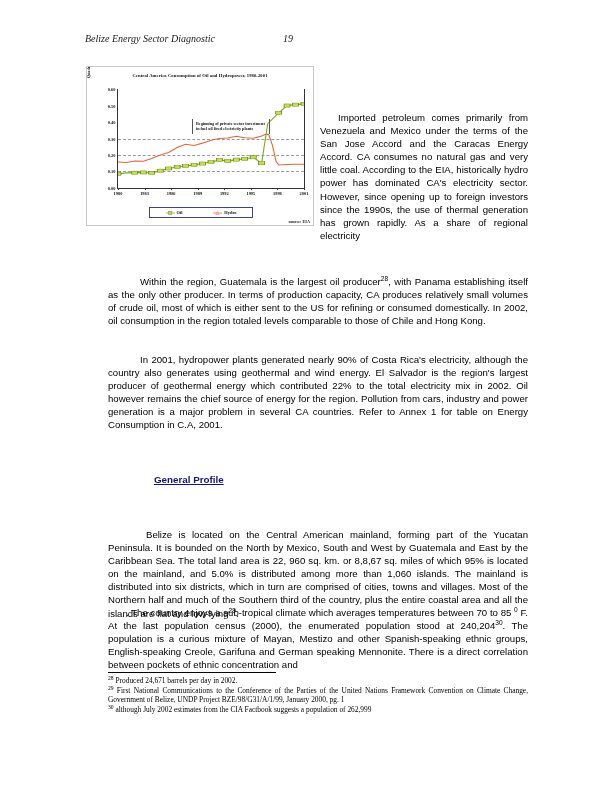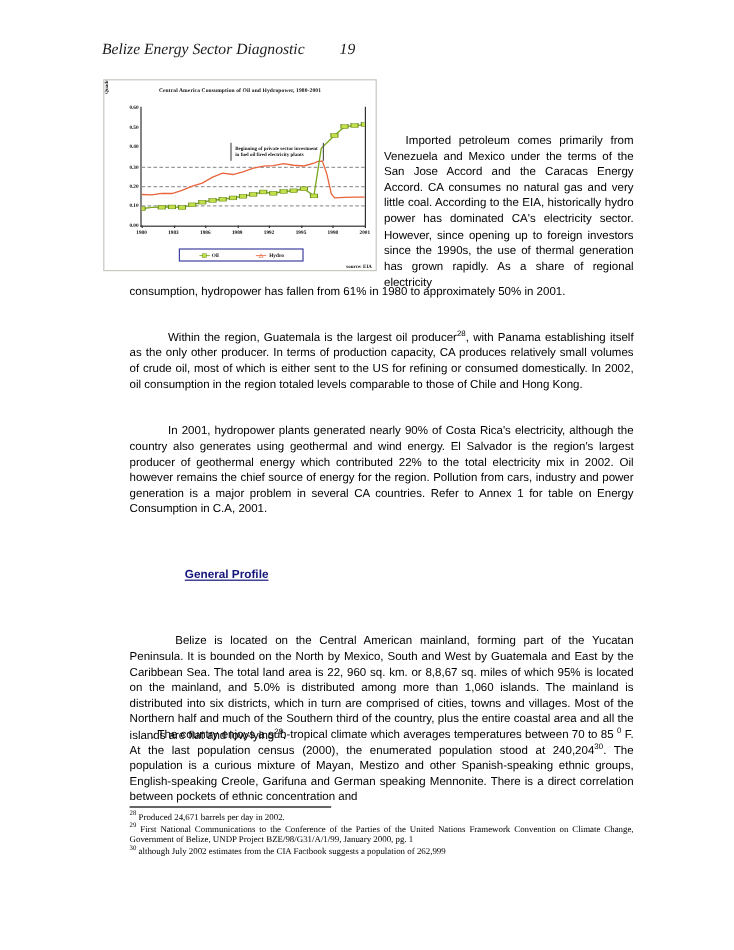--- a/index.html
+++ b/index.html
@@ -19,21 +19,21 @@
   
   .running-header {
     position: absolute;
     left: 85px;
     top: 33px;
     width: 442px;
     display: flex;
     align-items: baseline;
     font-family: "Liberation Serif", serif;
     font-style: italic;
-    font-size: 13px;
+    font-size: 10px;
     color: #1a1a1a;
   }
   .rh-left  { flex: 0 0 198px; }
   .rh-mid   { flex: 1 1 auto; }
   .rh-right { flex: 0 0 auto; }
 
   
   .body-col {
     position: absolute;
     left: 108px;
@@ -347,21 +347,20 @@
         </span>
       </div>
 
       <div class="source">source: EIA</div>
     </div>
   </div>
 
 
   <div class="wrap-col" style="top:97px;height:128px;">Imported petroleum comes primarily from Venezuela and Mexico under the terms of the San Jose Accord and the Caracas Energy Accord. CA consumes no natural gas and very little coal. According to the EIA, historically hydro power has dominated CA's electricity sector.  However, since opening up to foreign investors since the 1990s, the use of thermal generation has grown rapidly.  As a share of regional electricity</div>
 
-  <div class="body-col" style="top:237px;">consumption, hydropower has fallen from 61% in 1980 to approximately 50% in 2001.</div>
 
   <div class="body-col indent" style="top:275px;"><span>Within the region, Guatemala is the largest oil producer</span><sup>28</sup><span>, with Panama establishing itself as the only other producer.  In terms of production capacity, CA produces relatively small volumes of crude oil, most of which is either sent to the US for refining or consumed domestically.    In 2002, oil consumption in the region totaled levels comparable to those of Chile and Hong Kong.</span></div>
 
   <div class="body-col indent" style="top:353px;">In 2001, hydropower plants generated nearly 90% of Costa Rica's electricity, although the country also generates using geothermal and wind energy. El Salvador is the region's largest producer of geothermal energy which contributed 22% to the total electricity mix in 2002.  Oil however remains the chief source of energy for the region. Pollution from cars, industry and power generation is a major problem in several CA countries.  Refer to Annex 1 for table on Energy Consumption in C.A, 2001.</div>
 
   <div class="h-sub">General Profile</div>
 
   <div class="body-col" style="top:528px;text-indent:38px;"><span>Belize is located on the Central American mainland, forming part of the Yucatan Peninsula. It is bounded on the North by Mexico, South and West by Guatemala and East by the Caribbean Sea.  The total land area is 22, 960 sq. km. or 8,8,67 sq. miles of which 95% is located on the mainland, and 5.0% is distributed among more than 1,060 islands.   The mainland is distributed into six districts, which in turn are comprised of cities, towns and villages.  Most of the Northern half and much of the Southern third of the country, plus the entire coastal area and all the islands are flat and low-lying</span><sup>29</sup><span>.</span></div>
 
   <div class="body-col" style="top:606px;text-indent:18px;"><span>.  The country enjoys a sub-tropical climate which averages temperatures between 70 to 85 </span><sup>0</sup><span> F.  At the last population census (2000), the enumerated population stood at 240,204</span><sup>30</sup><span>.  The population is a curious mixture of Mayan, Mestizo and other Spanish-speaking ethnic groups, English-speaking Creole, Garifuna and German speaking Mennonite. There is a direct correlation between pockets of ethnic concentration and</span></div>

